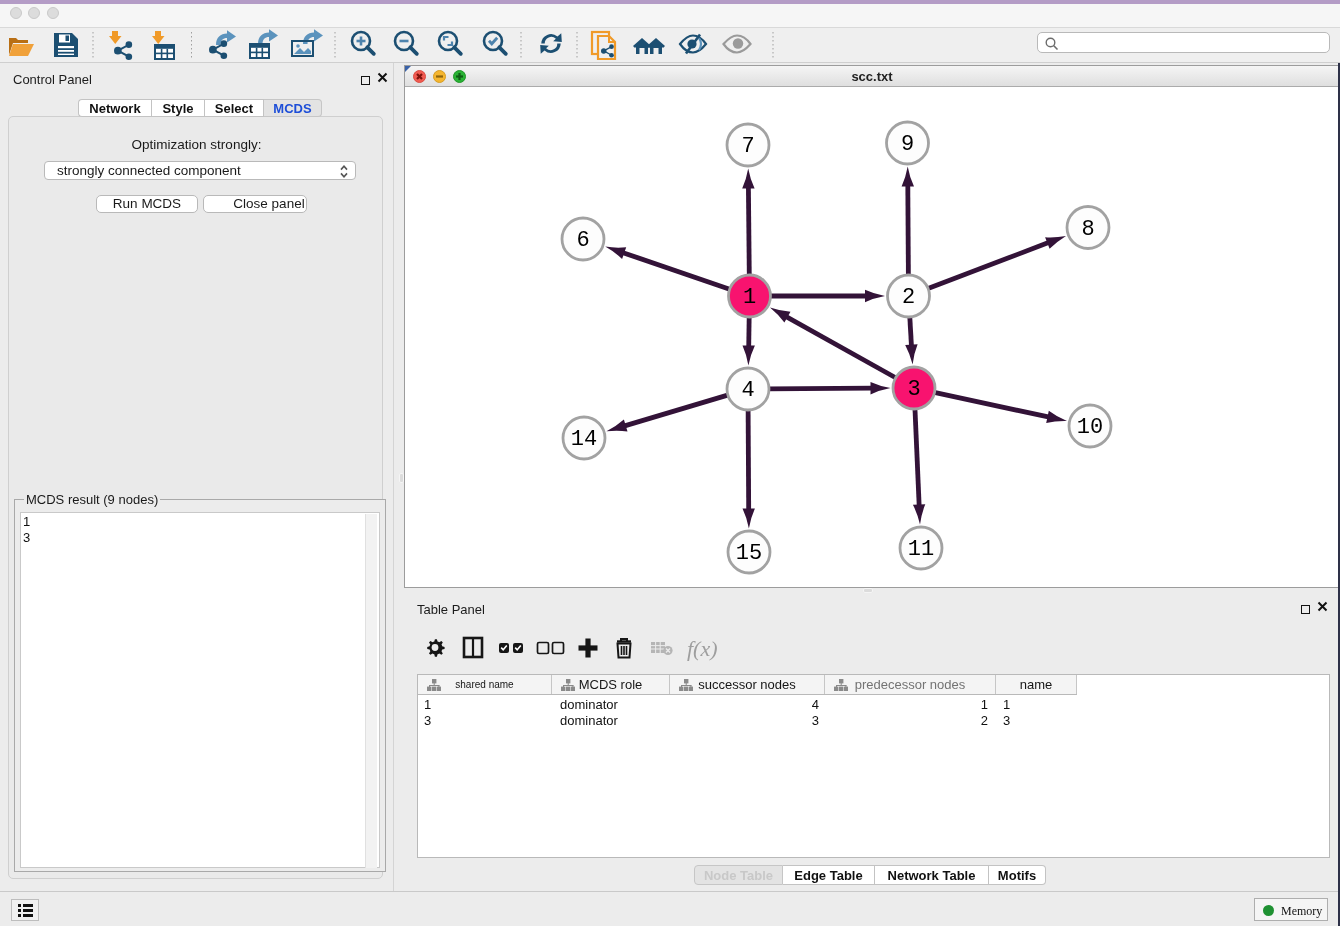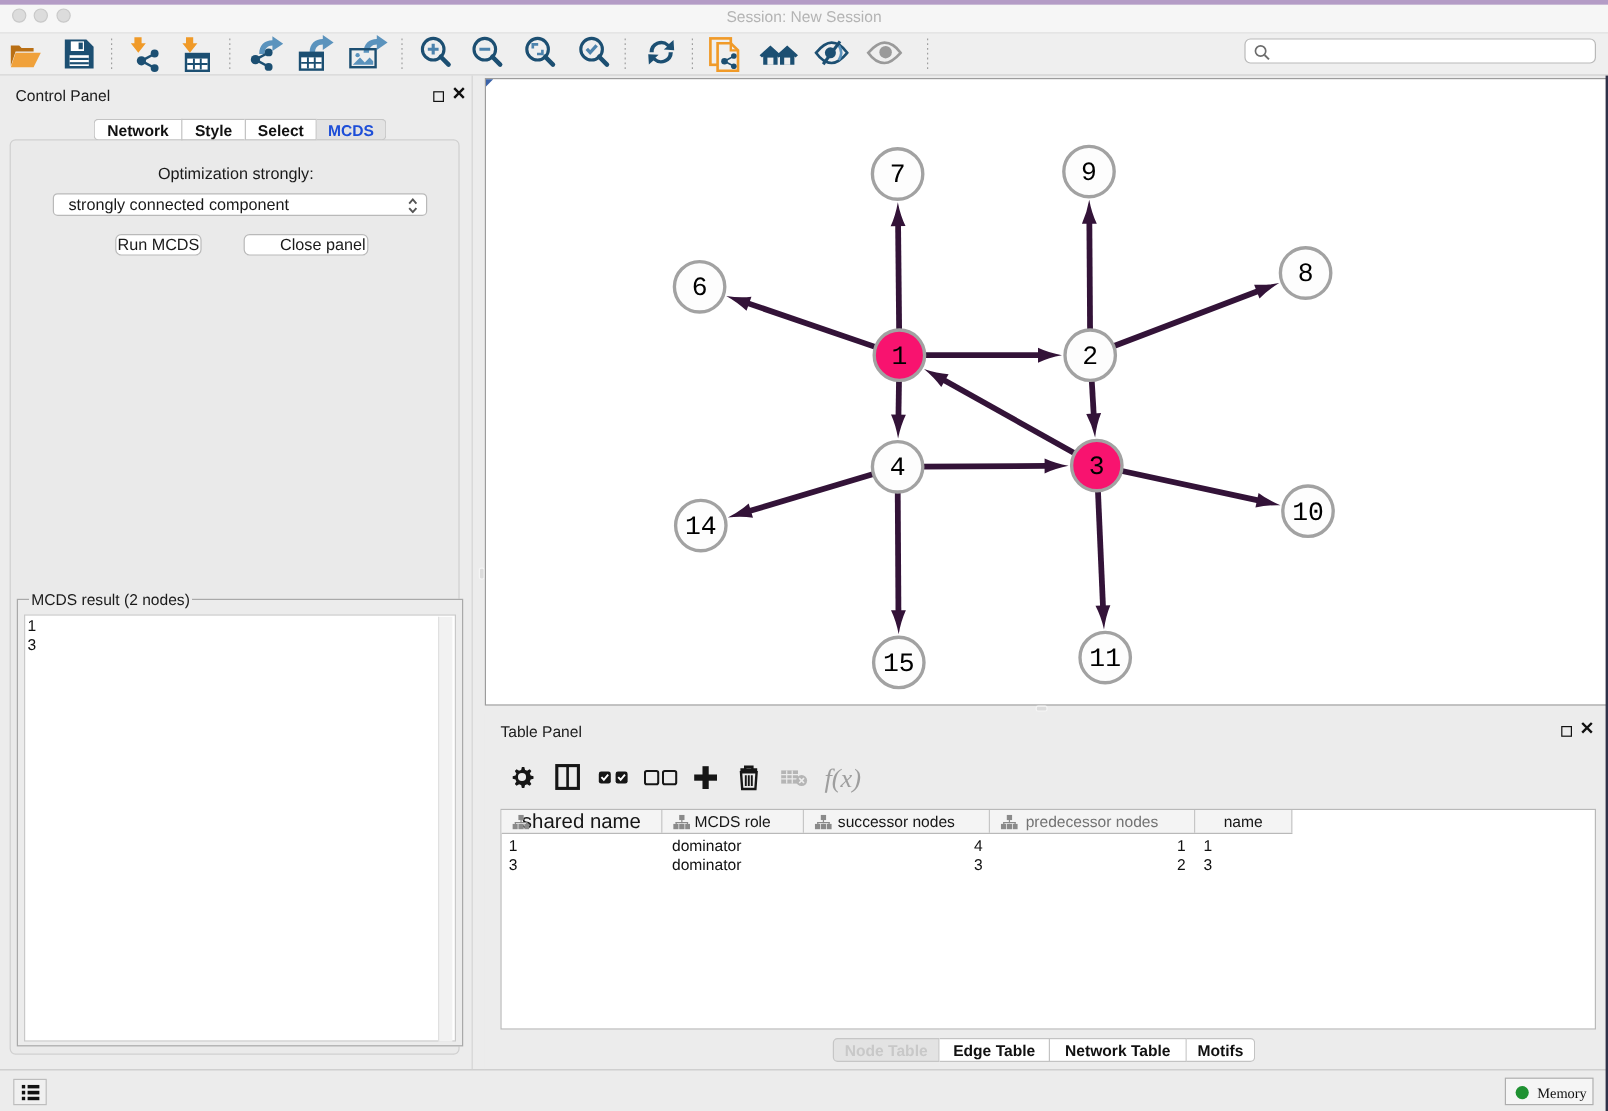--- a/index.html
+++ b/index.html
@@ -9,21 +9,20 @@
   svg { display:block; }
 </style>
 </head>
 <body>
 
 <div class="abs" style="left:0;top:0;width:1340px;height:4px;background:#b49cc6;"></div>
 <div class="abs" style="left:0;top:4px;width:1340px;height:24px;background:#f6f6f6;border-bottom:1px solid #d9d9d9;">
   <div class="abs" style="left:10px;top:3px;width:12px;height:12px;border-radius:50%;background:#dcdcdc;border:1px solid #c9c9c9;"></div>
   <div class="abs" style="left:28px;top:3px;width:12px;height:12px;border-radius:50%;background:#dcdcdc;border:1px solid #c9c9c9;"></div>
   <div class="abs" style="left:47px;top:3px;width:12px;height:12px;border-radius:50%;background:#dcdcdc;border:1px solid #c9c9c9;"></div>
-  <div class="abs" style="left:0;top:2px;width:1340px;text-align:center;font-size:13px;color:#b4b4b4;">Session: New Session</div>
 </div>
 
 <div id="toolbar" class="abs" style="left:0;top:28px;width:1340px;height:35px;background:#efefef;border-bottom:1px solid #cfcfcf;">
     <svg class="abs" style="left:0;top:0;" width="1340" height="34" viewBox="0 0 1340 34">
       <g transform="translate(8,6)">
 <path d="M1 4 L1 21 L5 9 L20 9 L20 6 L10 6 L8 4 Z" fill="#b96f14"></path>
 <path d="M5 10 L26 10 L20 22 L1 22 Z" fill="#f0a13a"></path>
 </g>
       <g transform="translate(54,5)">
 <path d="M0 0 L18 0 L24 6 L24 24 L0 24 Z" fill="#1c4f72"></path>
@@ -175,36 +174,57 @@
   <div class="abs" style="left:0;top:74px;width:393px;text-align:center;font-size:13.5px;color:#1a1a1a;">Optimization strongly:</div>
 
   <div class="abs" style="left:44px;top:98px;width:312px;height:19px;background:#fff;border:1px solid #b9b9b9;border-radius:4px;">
     <div class="abs" style="left:12px;top:1px;font-size:13.5px;color:#1a1a1a;">strongly connected component</div>
     <svg class="abs" style="right:6px;top:3px;" width="10" height="13" viewBox="0 0 10 13">
       <path d="M2 4.6 L5 1.2 L8 4.6" fill="none" stroke="#555" stroke-width="1.6"></path>
       <path d="M2 8.4 L5 11.8 L8 8.4" fill="none" stroke="#555" stroke-width="1.6"></path>
     </svg>
   </div>
 
-  <div class="abs" style="left:96px;top:132px;width:72px;height:18px;background:#fff;border:1px solid #b9b9b9;border-radius:5px;text-align:center;font-size:13.5px;line-height:16px;color:#1a1a1a;">Run MCDS</div>
+  <div class="abs" style="left:96px;top:132px;width:102px;height:18px;background:#fff;border:1px solid #b9b9b9;border-radius:5px;text-align:center;font-size:13.5px;line-height:16px;color:#1a1a1a;">Run MCDS</div>
   <div class="abs" style="left:203px;top:132px;width:104px;height:18px;background:#fff;border:1px solid #b9b9b9;border-radius:5px;text-align:center;font-size:13.5px;line-height:16px;color:#1a1a1a;padding-left:28px;">Close panel</div>
 
   <fieldset class="abs" style="left:14px;top:429px;width:372px;height:380px;border:1px solid #a9a9a9;background:#ececec;">
-    <legend style="font-size:13px;color:#1a1a1a;margin-left:9px;padding:0 2px;">MCDS result (2 nodes)</legend>
+    <legend style="font-size:13px;color:#1a1a1a;margin-left:9px;padding:0 2px;">MCDS result (9 nodes)</legend>
     <div class="abs" style="left:5px;top:5px;width:360px;height:356px;background:#fff;border:1px solid #c9c9c9;">
       <div style="padding:1px 0 0 2px;font-size:13px;color:#111;line-height:16px;">1<br>3</div>
       <div class="abs" style="right:2px;top:1px;width:12px;height:354px;background:#f2f2f2;border-left:1px solid #e0e0e0;"></div>
     </div>
   </fieldset>
 </div>
 
 <div class="abs" style="left:393px;top:63px;width:11px;height:828px;background:#ececec;border-left:1px solid #d4d4d4;"></div>
 <div class="abs" style="left:399px;top:473px;width:5px;height:10px;background:#dcdcdc;border:1px solid #f5f5f5;border-radius:2px;"></div>
 
 <div class="abs" style="left:404px;top:65px;width:936px;height:523px;border:1px solid #9c9c9c;background:#fff;">
+  <div class="abs" style="left:0;top:0;width:934px;height:21px;background:linear-gradient(#f5f5f5,#dfdfdf);border-bottom:1px solid #ababab;">
+    <div class="abs" style="left:8px;top:4px;width:13px;height:13px;border-radius:50%;background:#f15b51;border:1px solid #d94c42;">
+        <svg width="11" height="11" viewBox="0 0 11 11" style="margin:0px 0 0 0px;">
+          <path d="M3 3 L8 8 M8 3 L3 8" stroke="#7e120b" stroke-width="2.2"></path>
+        </svg>
+      </div>
+    <div class="abs" style="left:28px;top:4px;width:13px;height:13px;border-radius:50%;background:#f5b52e;border:1px solid #d59d23;">
+        <svg width="11" height="11" viewBox="0 0 11 11">
+          <rect x="2" y="4.4" width="7" height="2.2" fill="#8e650c"></rect>
+        </svg>
+      </div>
+    <div class="abs" style="left:48px;top:4px;width:13px;height:13px;border-radius:50%;background:#29b234;border:1px solid #1f9628;">
+        <svg width="11" height="11" viewBox="0 0 11 11">
+          <g fill="#0e5e14">
+            <rect x="2" y="4.4" width="7" height="2.2"></rect>
+            <rect x="4.4" y="2" width="2.2" height="7"></rect>
+          </g>
+        </svg>
+      </div>
+    <div class="abs" style="left:0;top:3px;width:934px;text-align:center;font-size:13px;font-weight:bold;color:#222;">scc.txt</div>
+  </div>
   <svg class="abs" style="left:0;top:21px;" width="934" height="500" viewBox="1 1 934 500" font-family="Liberation Sans, sans-serif">
       <g stroke="#331338" fill="#331338" stroke-width="4.8">
         <line x1="345.3" y1="190.5" x2="344.4" y2="100.5"></line>
         <path stroke="none" d="M350.6,102.4 Q346.3,93.5 344.2,82.5 Q342.3,93.5 338.2,102.6 Z"></path>
         <line x1="327.1" y1="203.7" x2="218.3" y2="166.4"></line>
         <path stroke="none" d="M222.2,161.2 Q212.3,162.3 201.2,160.6 Q211.0,166.1 218.1,173.0 Z"></path>
         <line x1="365.0" y1="210.0" x2="463.0" y2="210.0"></line>
         <path stroke="none" d="M461.0,216.2 Q470.0,212.0 481.0,210.0 Q470.0,208.0 461.0,203.8 Z"></path>
         <line x1="345.2" y1="229.5" x2="344.7" y2="261.5"></line>
         <path stroke="none" d="M338.5,259.4 Q342.6,268.5 344.4,279.5 Q346.6,268.5 350.9,259.6 Z"></path>
@@ -323,21 +343,21 @@
             <rect x="5" y="0" width="4.4" height="4.4"></rect>
             <rect x="0" y="7.6" width="4.4" height="4.4"></rect>
             <rect x="5" y="7.6" width="4.4" height="4.4"></rect>
             <rect x="10" y="7.6" width="4.4" height="4.4"></rect>
             <rect x="6.7" y="4" width="1" height="3"></rect>
             <rect x="2" y="6" width="10.4" height="1"></rect>
             <rect x="2" y="6" width="1" height="2"></rect>
             <rect x="11.4" y="6" width="1" height="2"></rect>
           </g>
         </svg>
-        <div style="text-align:center;font-size:17px;color:#161616;line-height:19px;">shared name</div>
+        <div style="text-align:center;font-size:10px;color:#161616;line-height:19px;">shared name</div>
       </div>
       <div class="abs" style="left:134px;top:0;width:118px;height:19px;border-right:1px solid #c6c6c6;">
         <svg class="abs" style="left:9px;top:4px;" width="14" height="13" viewBox="0 0 14 13">
           <g fill="#8a8a8a">
             <rect x="5" y="0" width="4.4" height="4.4"></rect>
             <rect x="0" y="7.6" width="4.4" height="4.4"></rect>
             <rect x="5" y="7.6" width="4.4" height="4.4"></rect>
             <rect x="10" y="7.6" width="4.4" height="4.4"></rect>
             <rect x="6.7" y="4" width="1" height="3"></rect>
             <rect x="2" y="6" width="10.4" height="1"></rect>

